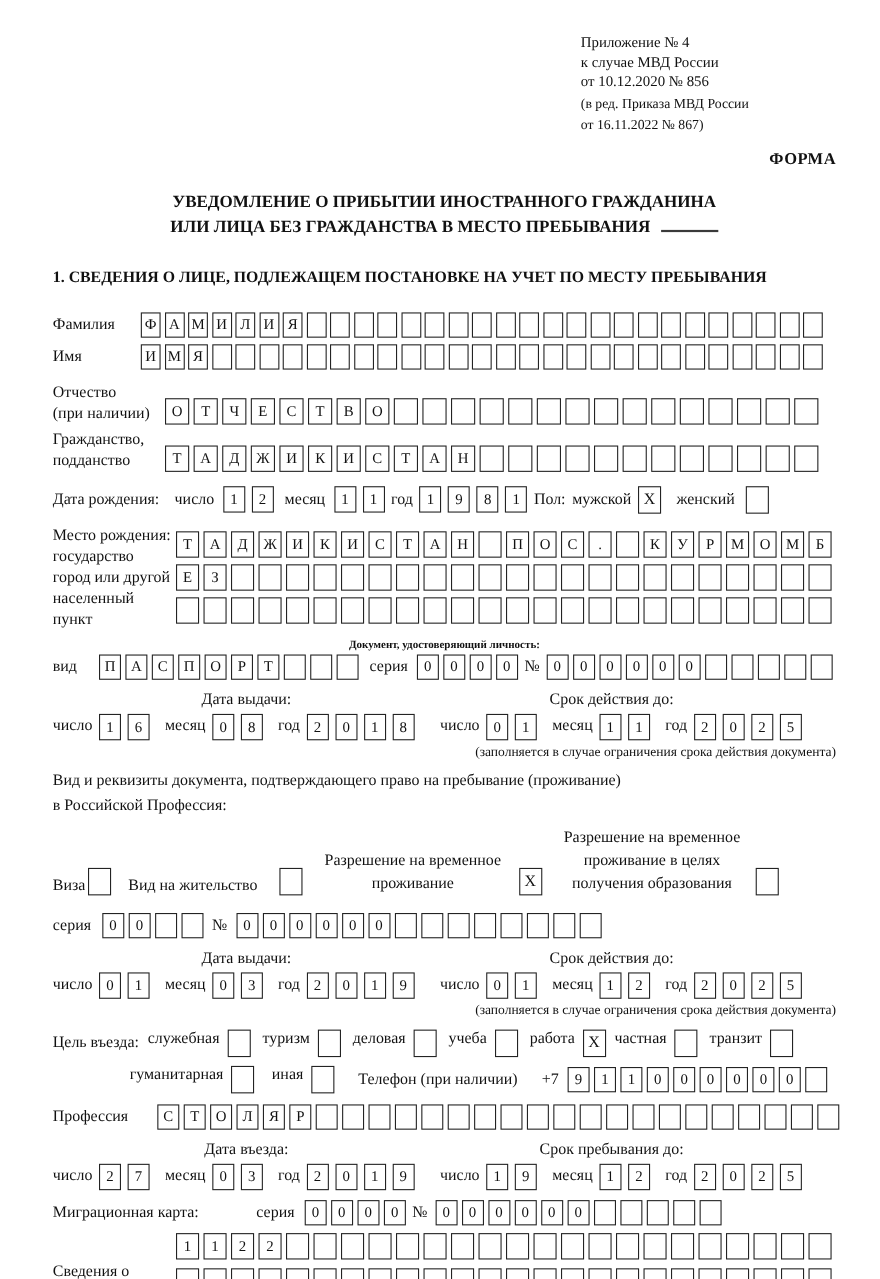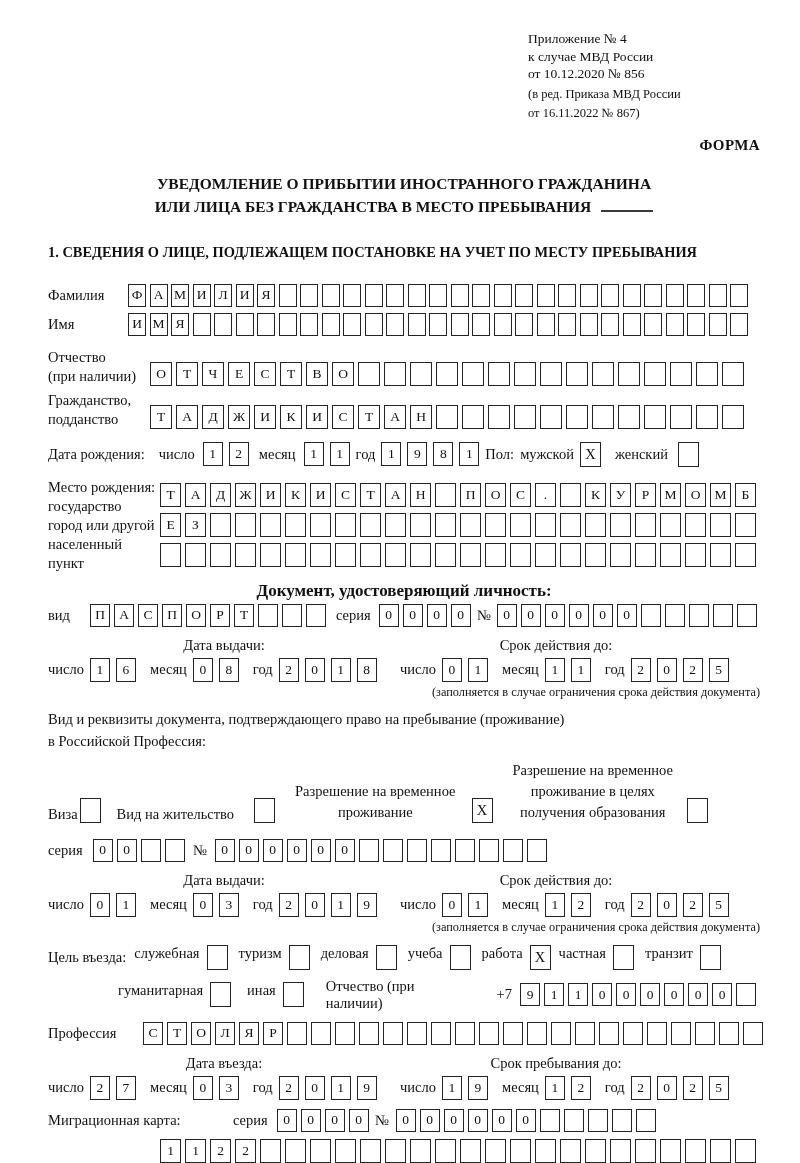--- a/index.html
+++ b/index.html
@@ -19,21 +19,21 @@
   .cb.s { width:18px; margin-right:3.5px; }
   .cb.w { width:22px; height:24px; margin-right:4px; }
   .cb.m { width:21px; height:24px; margin-right:4px; }
   .cb.d { width:20px; height:24px; margin-right:6px; }
   .chk { width:21px; height:25px; border:1.6px solid #232323; display:inline-flex; align-items:center; justify-content:center; font-size:14.5px; flex:0 0 auto; background:#fff; }
   .lbl { flex:0 0 auto; line-height:1.3; }
   .w80 { width:80px; } .w102 { width:102px; } .w112 { width:112px; } .w95 { width:95px; } .w42 { width:42px; }
   .mt3 { margin-top:3px; }
   .stack > div { line-height:19px; }
   .cellstack .cells { margin-bottom:6px; }
-  .doc-heading { text-align:center; font-weight:bold; font-size:17px; margin-top:8px; }
+  .doc-heading { text-align:center; font-weight:bold; font-size:10px; margin-top:8px; }
   .daterow { display:flex; margin-top:10px; font-size:14.5px; }
   .dcol { flex:0 0 auto; }
   .dcol.left { width:352px; }
   .dcol.right { width:312px; }
   .dhead { text-align:center; font-size:14.5px; margin-bottom:4px; }
   .dline { display:flex; align-items:center; }
   .dline .t { margin-right:6px; }
   .dline .g { display:flex; margin-right:8px; }
   .note { font-size:12.3px; text-align:right; margin-top:3px; }
   .plain { font-size:14.5px; margin-top:8px; line-height:1.55; }
@@ -532,21 +532,21 @@
 
   <div class="row" style="margin-top:8px; padding-left:70px">
     <span class="purpose-item" style="margin-right:16px">
         <span class="t">гуманитарная</span>
         <span class="chk"></span>
       </span>
     <span class="purpose-item" style="margin-right:22px">
         <span class="t">иная</span>
         <span class="chk"></span>
       </span>
-    <span class="t" style="margin-right:22px">Отчество (при наличии)</span>
+    <span class="t" style="margin-right:22px">Телефон (при наличии)</span>
     <span class="t" style="margin-right:8px">+7</span>
     <span class="cells">
         <span class="cb">9</span>
         <span class="cb">1</span>
         <span class="cb">1</span>
         <span class="cb">0</span>
         <span class="cb">0</span>
         <span class="cb">0</span>
         <span class="cb">0</span>
         <span class="cb">0</span>

